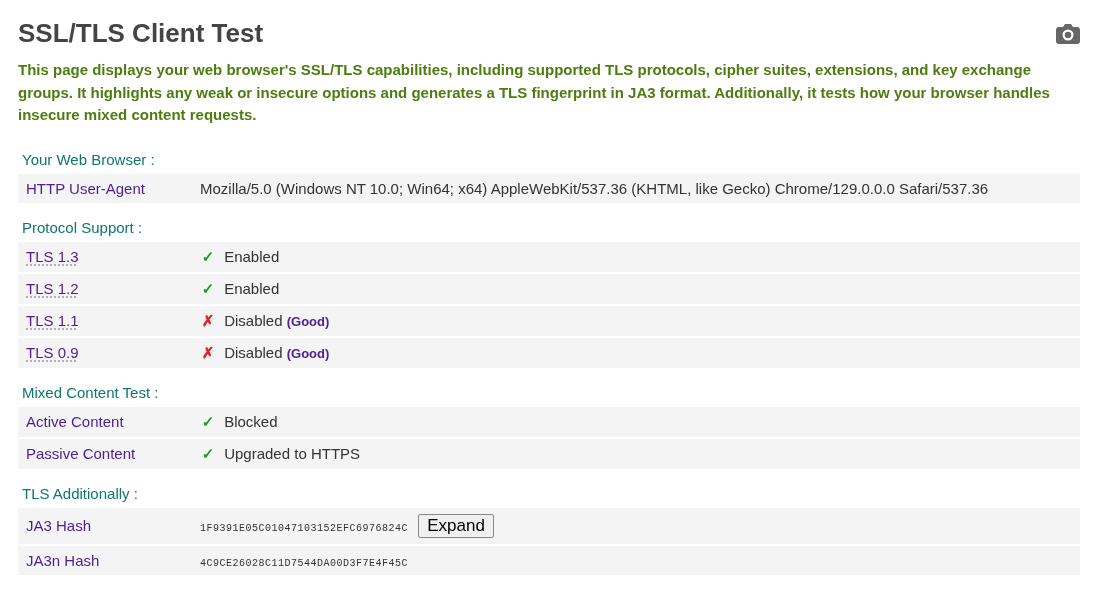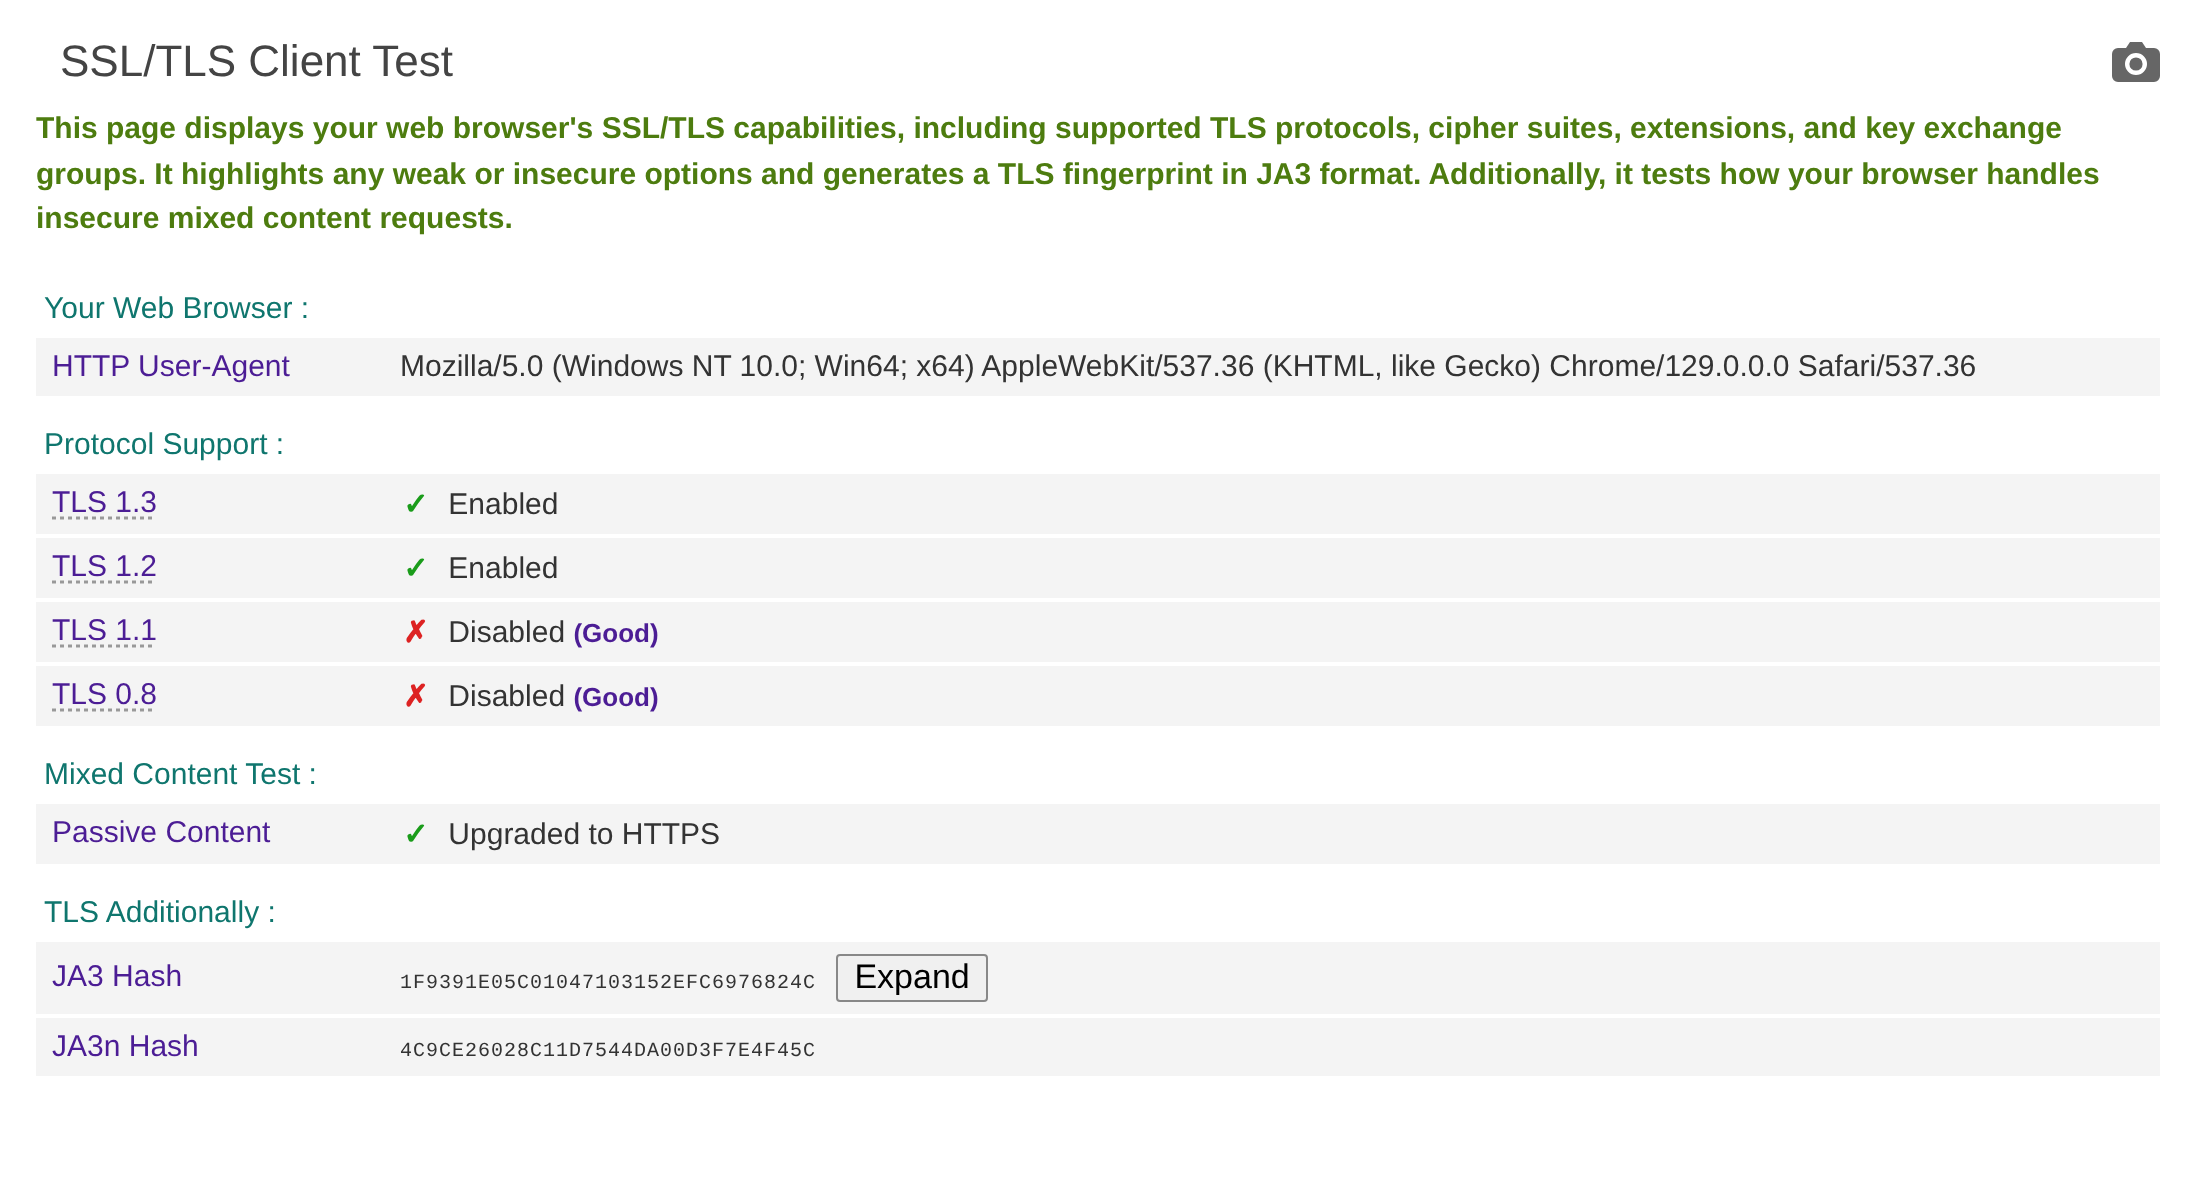--- a/index.html
+++ b/index.html
@@ -6,24 +6,24 @@
   body {
     margin: 0;
     padding: 18px;
     font-family: Arial, Helvetica, sans-serif;
     font-size: 15px;
     color: #333;
     background: #fff;
     width: 1098px;
   }
   h1 {
-    font-size: 22px;
-    font-weight: normal;
+    font-size: 26px;
+    font-weight: bold;
     color: #444;
-    margin: 0 0 10px 12px;
+    margin: 0 0 10px 0;
     display: flex;
     align-items: center;
     justify-content: space-between;
   }
   .camera-btn {
     color: #666;
     cursor: pointer;
     display: inline-flex;
   }
   .intro {
@@ -136,33 +136,40 @@
   </tr>
   <tr class="data-row">
     <td class="key linkish">TLS 1.1</td>
     <td class="val">
       <span class="cross">✗</span>
       <span>Disabled</span>
       <span class="good">(Good)</span>
     </td>
   </tr>
   <tr class="data-row">
-    <td class="key linkish">TLS 0.8</td>
+    <td class="key linkish">TLS 0.9</td>
     <td class="val">
       <span class="cross">✗</span>
       <span>Disabled</span>
       <span class="good">(Good)</span>
     </td>
   </tr>
 </tbody>
   </table>
 
 <div class="section-label">Mixed Content Test :</div>
 <table>
   <tbody>
+      <tr class="data-row">
+    <td class="key">Active Content</td>
+    <td class="val">
+      <span class="check">✓</span>
+      <span>Blocked</span>
+    </td>
+  </tr>
   <tr class="data-row">
     <td class="key">Passive Content</td>
     <td class="val">
       <span class="check">✓</span>
       <span>Upgraded to HTTPS</span>
     </td>
   </tr>
 </tbody>
   </table>
 

